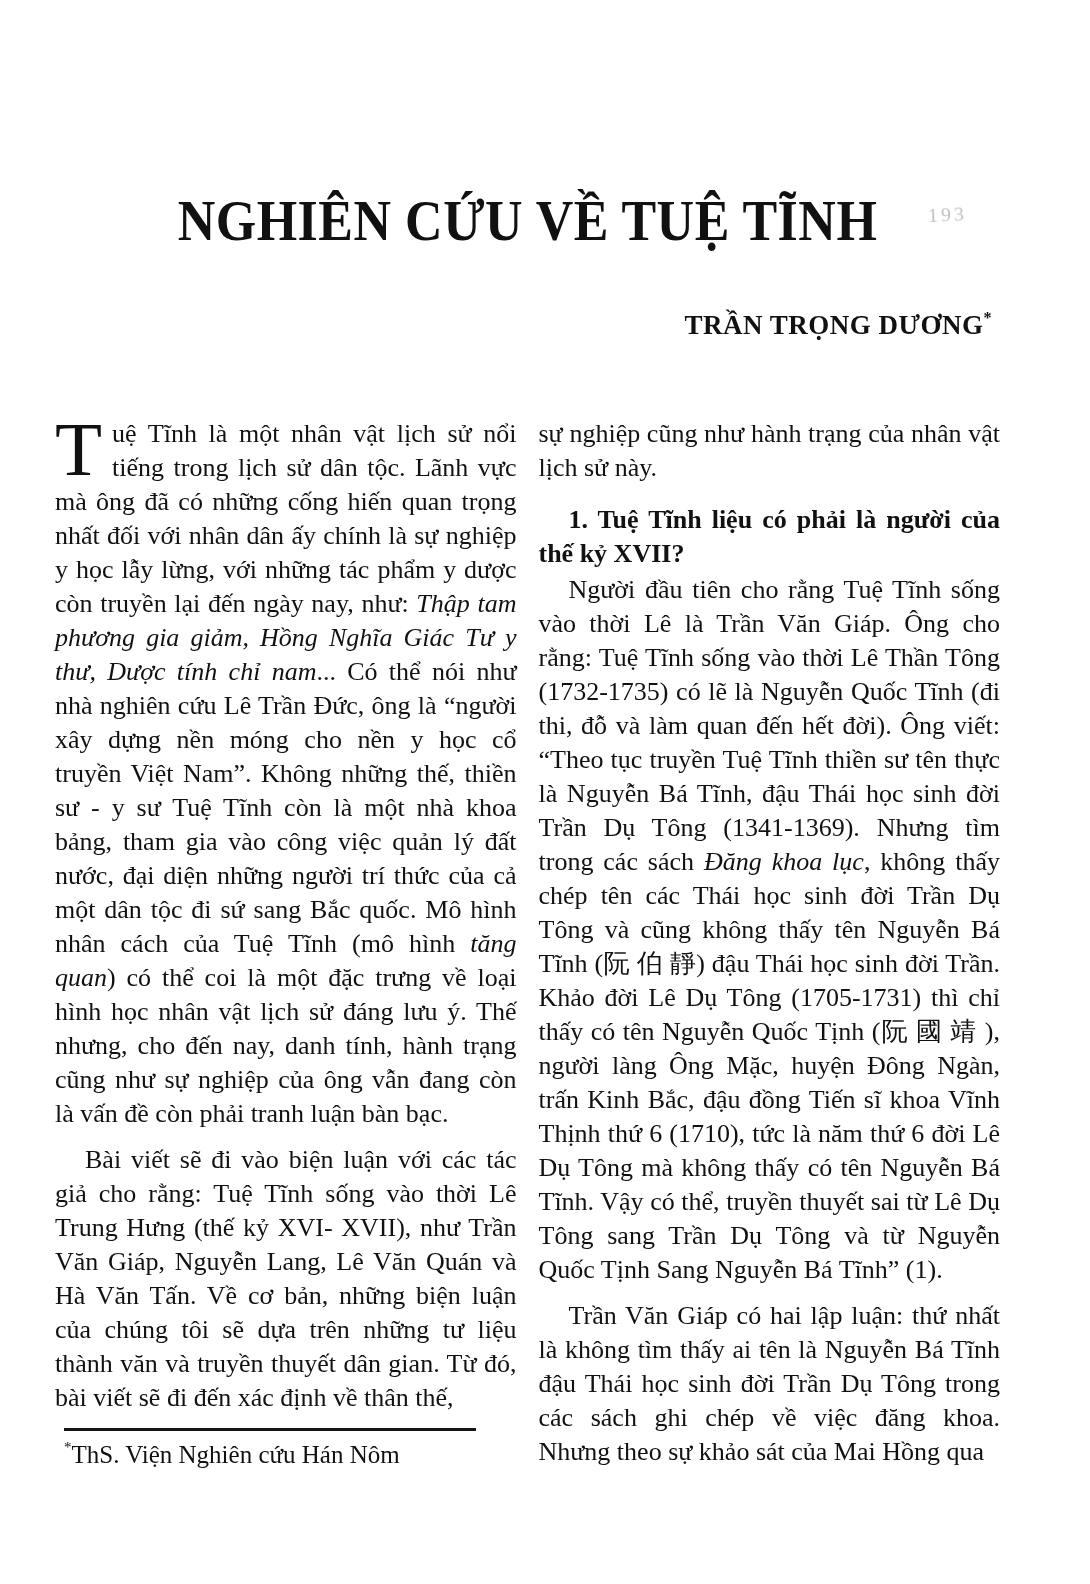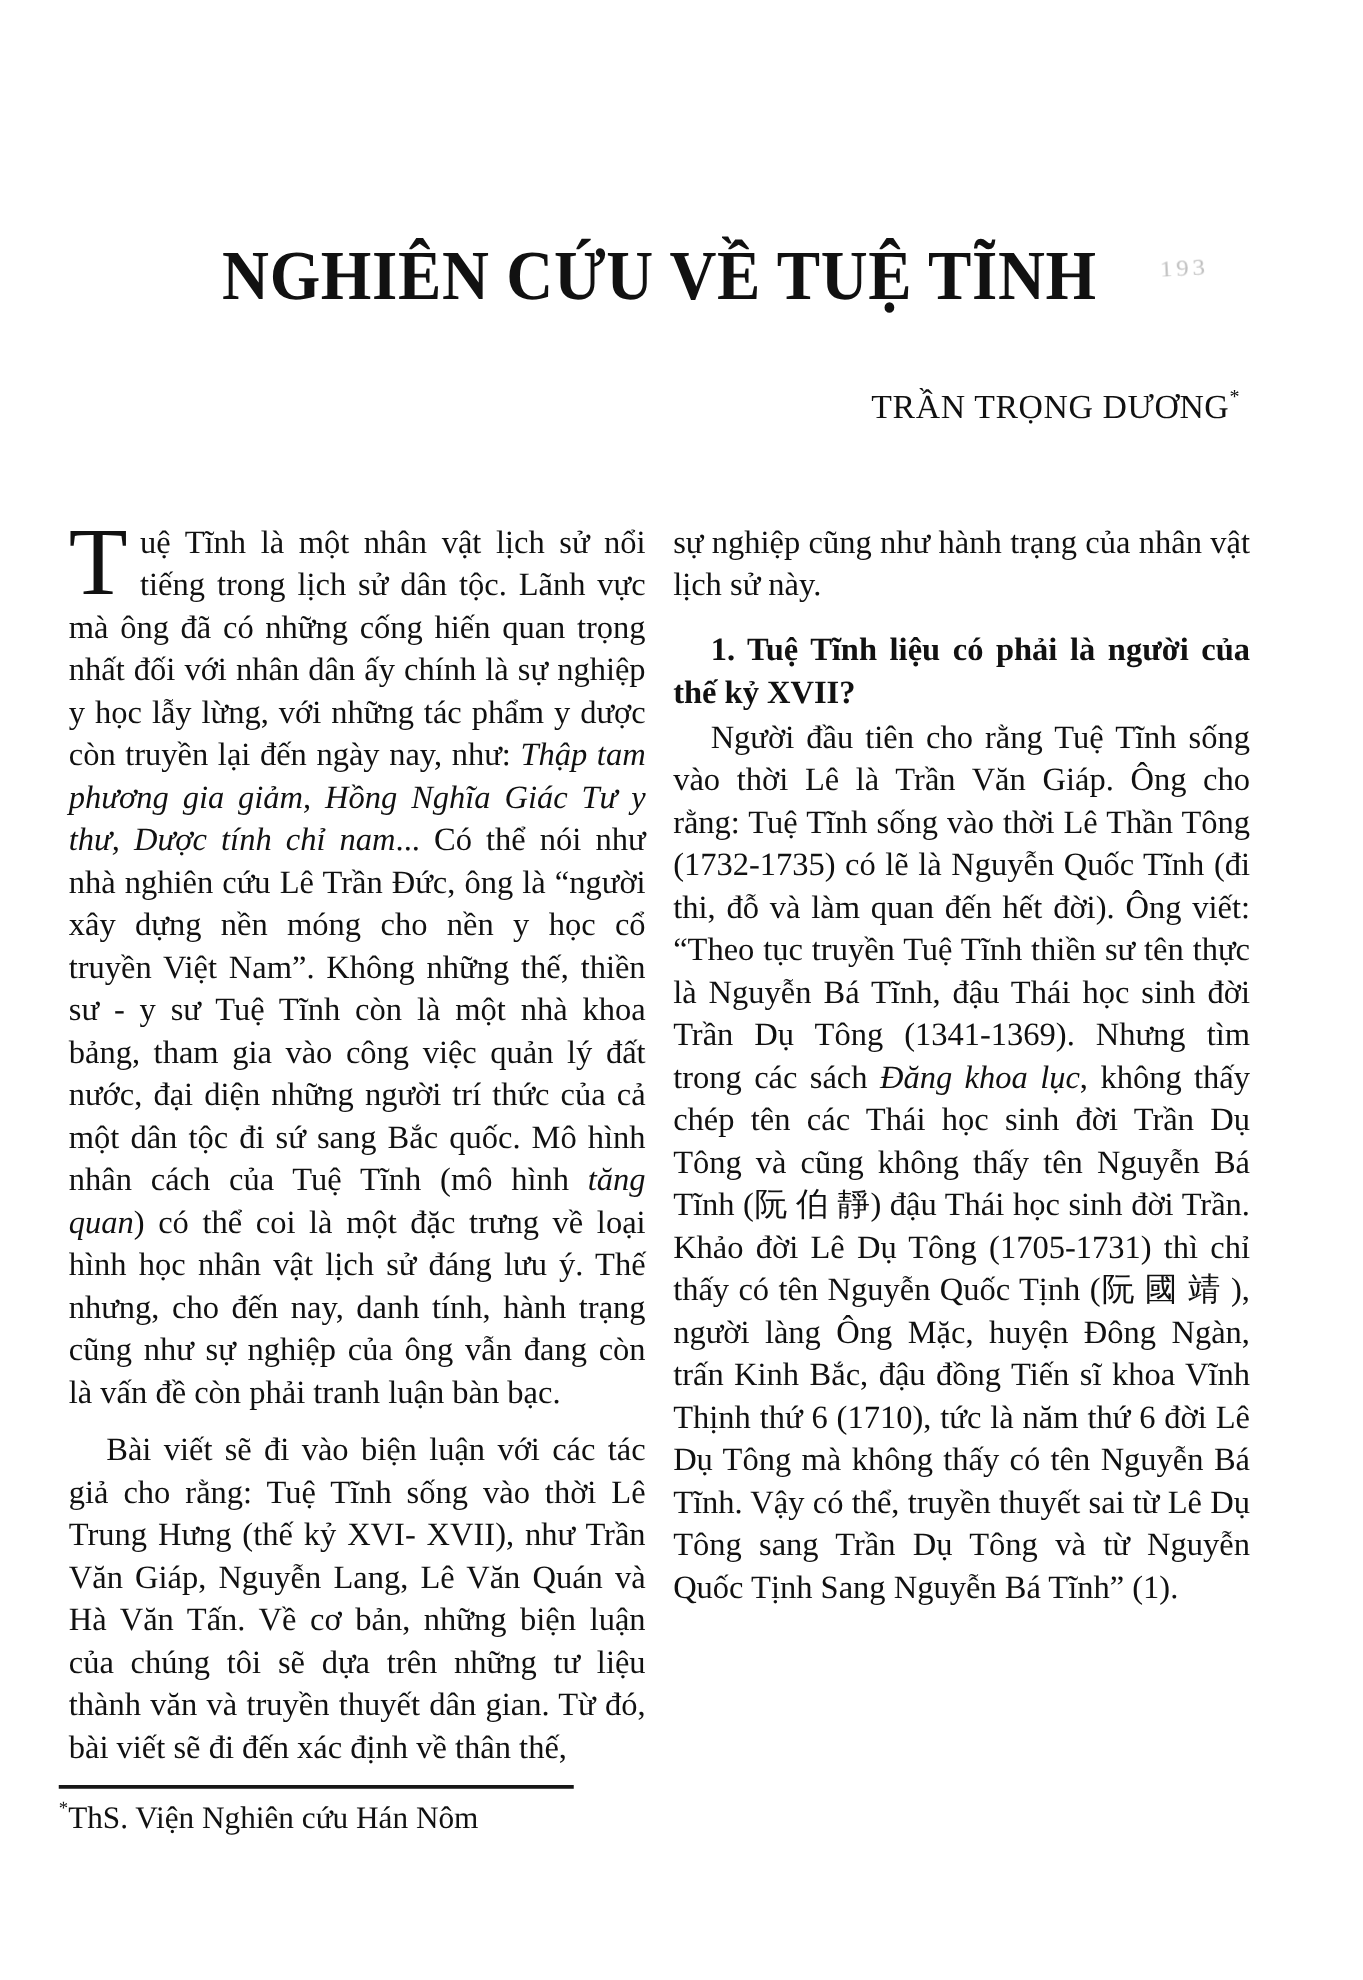--- a/index.html
+++ b/index.html
@@ -36,21 +36,21 @@
     line-height: 60px;
     font-weight: 700;
     letter-spacing: 0.5px;
     transform: scaleY(1.08);
     white-space: nowrap;
   }
   .author {
     margin: 58px 98px 0 55px;
     text-align: right;
     font-size: 27px;
-    font-weight: 400;
+    font-weight: 700;
     letter-spacing: 0.5px;
   }
   .author sup {
     font-size: 16px;
     vertical-align: top;
     line-height: 1;
   }
   .columns {
     display: flex;
     gap: 22px;
@@ -76,21 +76,21 @@
   }
   .italic { font-style: italic; }
   .dropcap {
     float: left;
     font-size: 77px;
     line-height: 58px;
     padding: 3px 10px 0 0;
   }
   .footnote {
     position: absolute;
-    left: 47px;
+    left: 64px;
     top: 1428px;
     width: 460px;
   }
   .footnote-rule {
     width: 412px;
     border-top: 3px solid #161616;
     margin-bottom: 9px;
   }
   .footnote-text {
     font-size: 25px;
@@ -117,20 +117,21 @@
 
   <div class="columns">
     <div class="col col-left">
         <p class="para noindent"><span class="dropcap">T</span><span>uệ Tĩnh là một nhân vật lịch sử nổi tiếng trong lịch sử dân tộc. Lãnh vực mà ông đã có những cống hiến quan trọng nhất đối với nhân dân ấy chính là sự nghiệp y học lẫy lừng, với những tác phẩm y dược còn truyền lại đến ngày nay, như: </span><span class="italic">Thập tam phương gia giảm, Hồng Nghĩa Giác Tư y thư, Dược tính chỉ nam</span><span>... Có thể nói như nhà nghiên cứu Lê Trần Đức, ông là “người xây dựng nền móng cho nền y học cổ truyền Việt Nam”. Không những thế, thiền sư - y sư Tuệ Tĩnh còn là một nhà khoa bảng, tham gia vào công việc quản lý đất nước, đại diện những người trí thức của cả một dân tộc đi sứ sang Bắc quốc. Mô hình nhân cách của Tuệ Tĩnh (mô hình </span><span class="italic">tăng quan</span><span>) có thể coi là một đặc trưng về loại hình học nhân vật lịch sử đáng lưu ý. Thế nhưng, cho đến nay, danh tính, hành trạng cũng như sự nghiệp của ông vẫn đang còn là vấn đề còn phải tranh luận bàn bạc.</span></p>
         <p class="para"><span>Bài viết sẽ đi vào biện luận với các tác giả cho rằng: Tuệ Tĩnh sống vào thời Lê Trung Hưng (thế kỷ XVI- XVII), như Trần Văn Giáp, Nguyễn Lang, Lê Văn Quán và Hà Văn Tấn. Về cơ bản, những biện luận của chúng tôi sẽ dựa trên những tư liệu thành văn và truyền thuyết dân gian. Từ đó, bài viết sẽ đi đến xác định về thân thế,</span></p>
       </div>
     <div class="col col-right">
         <p class="para noindent"><span>sự nghiệp cũng như hành trạng của nhân vật lịch sử này.</span></p>
         <p class="para heading"><span>1. Tuệ Tĩnh liệu có phải là người của thế kỷ XVII?</span></p>
         <p class="para"><span>Người đầu tiên cho rằng Tuệ Tĩnh sống vào thời Lê là Trần Văn Giáp. Ông cho rằng: Tuệ Tĩnh sống vào thời Lê Thần Tông (1732-1735) có lẽ là Nguyễn Quốc Tĩnh (đi thi, đỗ và làm quan đến hết đời). Ông viết: “Theo tục truyền Tuệ Tĩnh thiền sư tên thực là Nguyễn Bá Tĩnh, đậu Thái học sinh đời Trần Dụ Tông (1341-1369). Nhưng tìm trong các sách </span><span class="italic">Đăng khoa lục</span><span>, không thấy chép tên các Thái học sinh đời Trần Dụ Tông và cũng không thấy tên Nguyễn Bá Tĩnh (阮 伯 靜) đậu Thái học sinh đời Trần. Khảo đời Lê Dụ Tông (1705-1731) thì chỉ thấy có tên Nguyễn Quốc Tịnh (阮 國 靖 ), người làng Ông Mặc, huyện Đông Ngàn, trấn Kinh Bắc, đậu đồng Tiến sĩ khoa Vĩnh Thịnh thứ 6 (1710), tức là năm thứ 6 đời Lê Dụ Tông mà không thấy có tên Nguyễn Bá Tĩnh. Vậy có thể, truyền thuyết sai từ Lê Dụ Tông sang Trần Dụ Tông và từ Nguyễn Quốc Tịnh Sang Nguyễn Bá Tĩnh” (1).</span></p>
+        <p class="para"><span>Trần Văn Giáp có hai lập luận: thứ nhất là không tìm thấy ai tên là Nguyễn Bá Tĩnh đậu Thái học sinh đời Trần Dụ Tông trong các sách ghi chép về việc đăng khoa. Nhưng theo sự khảo sát của Mai Hồng qua</span></p>
       </div>
   </div>
 
   <div class="footnote">
     <div class="footnote-rule"></div>
     <div class="footnote-text">
       <sup>*</sup><span>ThS. Viện Nghiên cứu Hán Nôm</span>
     </div>
   </div>
 

